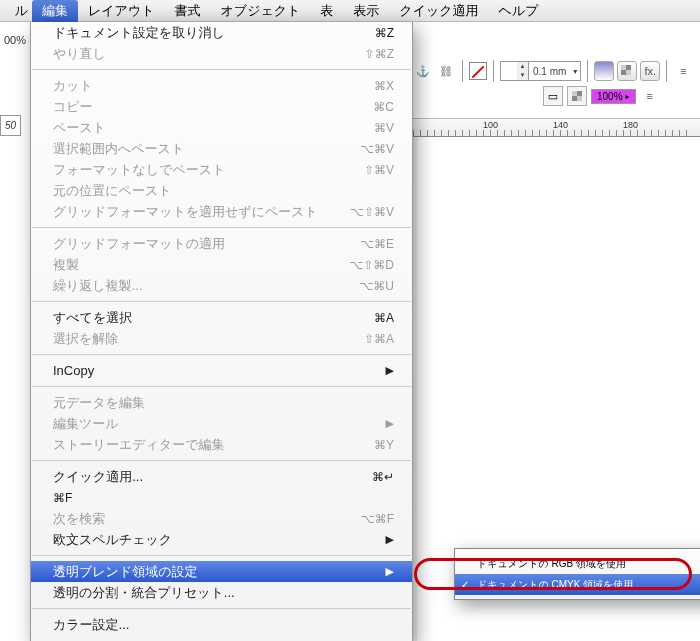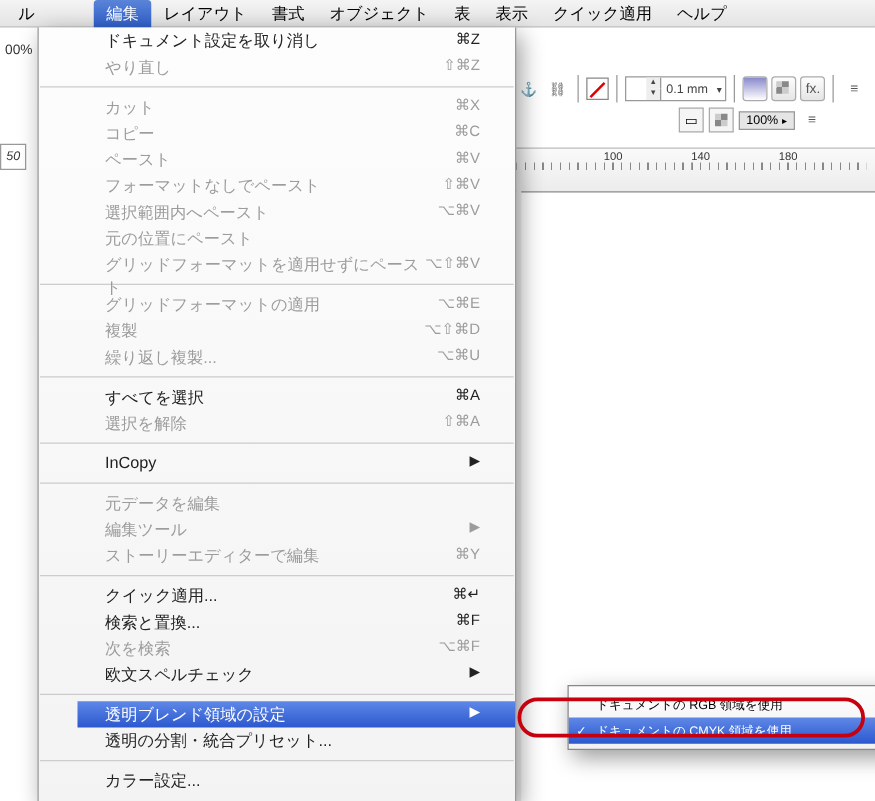--- a/index.html
+++ b/index.html
@@ -1,51 +1,51 @@
 <!DOCTYPE html>
 <html><head>
 <meta charset="utf-8">
 <style>
   * { box-sizing: border-box; margin: 0; padding: 0; font-family: "Hiragino Kaku Gothic Pro", "Meiryo", sans-serif; }
   body { background: #fff; width: 700px; height: 641px; overflow: hidden; position: relative; }
   
   .menubar { background: linear-gradient(#f4f4f4, #e4e4e4); height: 22px; display: flex; align-items: center; font-size: 13px; border-bottom: 1px solid #bbb; padding-left: 4px; }
   .menubar .mtab { padding: 2px 10px; }
   .menubar .mtab.first { text-align:right; width:28px; padding:2px 4px 2px 0;}
-  .menubar .mtab.active { background: linear-gradient(#5a84d8, #2f5fcb); color: #fff; border-radius: 3px 3px 0 0; margin-left: 43px; }
+  .menubar .mtab.active { background: linear-gradient(#5a84d8, #2f5fcb); color: #fff; border-radius: 3px 3px 0 0; }
   
   .toolbelt { position: absolute; left: 413px; top: 60px; display: flex; align-items: center; gap: 3px; font-size: 11px; color: #444; }
   .toolbelt .sep { width:1px; height:22px; background:#999; margin:0 3px;}
   .swatch { width:18px; height:18px; background:#fff; border:1px solid #888; position:relative; }
   .swatch.diag::after { content:""; position:absolute; left:0; right:0; top:50%; border-top:2px solid #d00; transform: rotate(-45deg); }
   .stepper { display:flex; align-items:center; border:1px solid #999; height:20px; background:#fff;padding-left:16px; }
   .stepper .nud { width:12px; display:flex; flex-direction:column; }
   .stepper .nud div { height:9px; font-size:7px; text-align:center; line-height:8px; border-right:1px solid #999; background:#eee; }
   .stepper .val { padding:0 4px; font-size:10px; }
   .iconbtn { width:20px; height:20px; border:1px solid #aaa; background:linear-gradient(#fdfdfd,#e5e5e5); border-radius:3px; display:flex; align-items:center; justify-content:center; font-size:11px; color:#555;}
   .iconbtn.plain { border:none; background:none; }
   .bucket::before { content:""; display:block; width:10px; height:10px; background: conic-gradient(#888 0 25%, #ccc 0 50%, #888 0 75%, #ccc 0); }
   
   .toolbelt2 { position: absolute; left: 543px; top: 86px; display: flex; align-items:center; gap:4px; font-size: 11px; }
   .toolbelt2 .box { width:20px; height:20px; border:1px solid #aaa; display:flex; align-items:center; justify-content:center; background:#f5f5f5;}
-  .zoomval { border:1px solid #999; background:#e5e5e5; padding:1px 5px; font-size:10px; display:flex; align-items:center;text-align:center;}
+  .zoomval { border:1px solid #999; background:#d946ef; padding:1px 5px; font-size:10px; display:flex; align-items:center;text-align:center;}
   .tri { font-size:8px; margin-left:3px; }
   
   .leftpct { position:absolute; left:0; top:30px; font-size:11px; color:#333; padding:4px 4px; }
   .leftnum { position:absolute; left:0; top:115px; font-size:10px; color:#333; border:1px solid #999; padding:4px 4px; background:#fff;font-style:italic;}
   
-  .ruler { position:absolute; left:413px; top:118px; height:36px; right:0; background: linear-gradient(#fafafa,#ececec); border-bottom:1px solid #888; border-top:1px solid #bbb; font-size:9px; color:#333; display:flex; }
+  .ruler { position:absolute; left:413px; top:118px; height:19px; right:0; background: linear-gradient(#fafafa,#ececec); border-bottom:1px solid #888; border-top:1px solid #bbb; font-size:9px; color:#333; display:flex; }
   .ruler .tick { width:70px; position:relative; }
   .ruler .tick span { position:absolute; left:0; top:1px; }
   .ruler .tick::after { content:""; position:absolute; left:0; top:0; bottom:0; width:70px; background: repeating-linear-gradient(to right, #888 0 1px, transparent 1px 7px); height:6px; top:11px;}
   
   .rulerv { position:absolute; left:413px; top:137px; width:4px; bottom:0; background:#f0f0f0;}
   
   .dropdown { position:absolute; left:30px; top:22px; width:383px; background: linear-gradient(#fdfdfd,#f3f3f3); border:1px solid #999; border-top:none; box-shadow: 4px 6px 18px rgba(0,0,0,0.4); font-size:13px; color:#222; padding-bottom:6px;}
-  .dropdown .row { display:flex; padding: 2px 28px 2px 22px; height:21px;margin-left:31px; }
+  .dropdown .row { display:flex; align-items:center; padding: 2px 18px 2px 22px; height:21px; }
   .dropdown .row.disabled { color:#9c9c9c; }
   .dropdown .row .lbl { flex:1; }
   .dropdown .row .sc { font-size:12px; color:inherit; }
   .dropdown .row .sub { font-size:11px; margin-left:4px;}
   .dropdown .row.hi { background: linear-gradient(#5f88e6, #2b58cf); color:#fff; }
   .dropdown .divider { height:1px; background:#ccc; margin: 5px 1px; }
   
   .submenu { position:absolute; left:413px; top:548px; width:275px; background: linear-gradient(#fdfdfd,#f1f1f1); border:1px solid #888; box-shadow: 4px 6px 18px rgba(0,0,0,0.4); font-size:10px; padding:4px 0;margin-left:41px;}
   .submenu .srow { display:flex; align-items:center; padding:2px 14px 2px 22px; height:21px; position:relative;}
   .submenu .srow.hi { background: linear-gradient(#5f88e6,#2b58cf); color:#fff; }
@@ -139,28 +139,28 @@
     </div>
     <div class="row disabled">
       <span class="lbl">コピー</span>
       <span class="sc">⌘C</span>
     </div>
     <div class="row disabled">
       <span class="lbl">ペースト</span>
       <span class="sc">⌘V</span>
     </div>
     <div class="row disabled">
+      <span class="lbl">選択範囲内へペースト</span>
+      <span class="sc">⌥⌘V</span>
+    </div>
+    <div class="row disabled">
       <span class="lbl">フォーマットなしでペースト</span>
       <span class="sc">⇧⌘V</span>
     </div>
     <div class="row disabled">
-      <span class="lbl">選択範囲内へペースト</span>
-      <span class="sc">⌥⌘V</span>
-    </div>
-    <div class="row disabled">
       <span class="lbl">元の位置にペースト</span>
     </div>
     <div class="row disabled">
       <span class="lbl">グリッドフォーマットを適用せずにペースト</span>
       <span class="sc">⌥⇧⌘V</span>
     </div>
     <div class="divider"></div>
     <div class="row disabled">
       <span class="lbl">グリッドフォーマットの適用</span>
       <span class="sc">⌥⌘E</span>
@@ -198,21 +198,20 @@
     <div class="row disabled">
       <span class="lbl">ストーリーエディターで編集</span>
       <span class="sc">⌘Y</span>
     </div>
     <div class="divider"></div>
     <div class="row">
       <span class="lbl">クイック適用...</span>
       <span class="sc">⌘↵</span>
     </div>
     <div class="row">
-      <span class="lbl">検索と置換...</span>
       <span class="sc">⌘F</span>
     </div>
     <div class="row disabled">
       <span class="lbl">次を検索</span>
       <span class="sc">⌥⌘F</span>
     </div>
     <div class="row">
       <span class="lbl">欧文スペルチェック</span>
       <span class="sub arrow">▶</span>
     </div>

